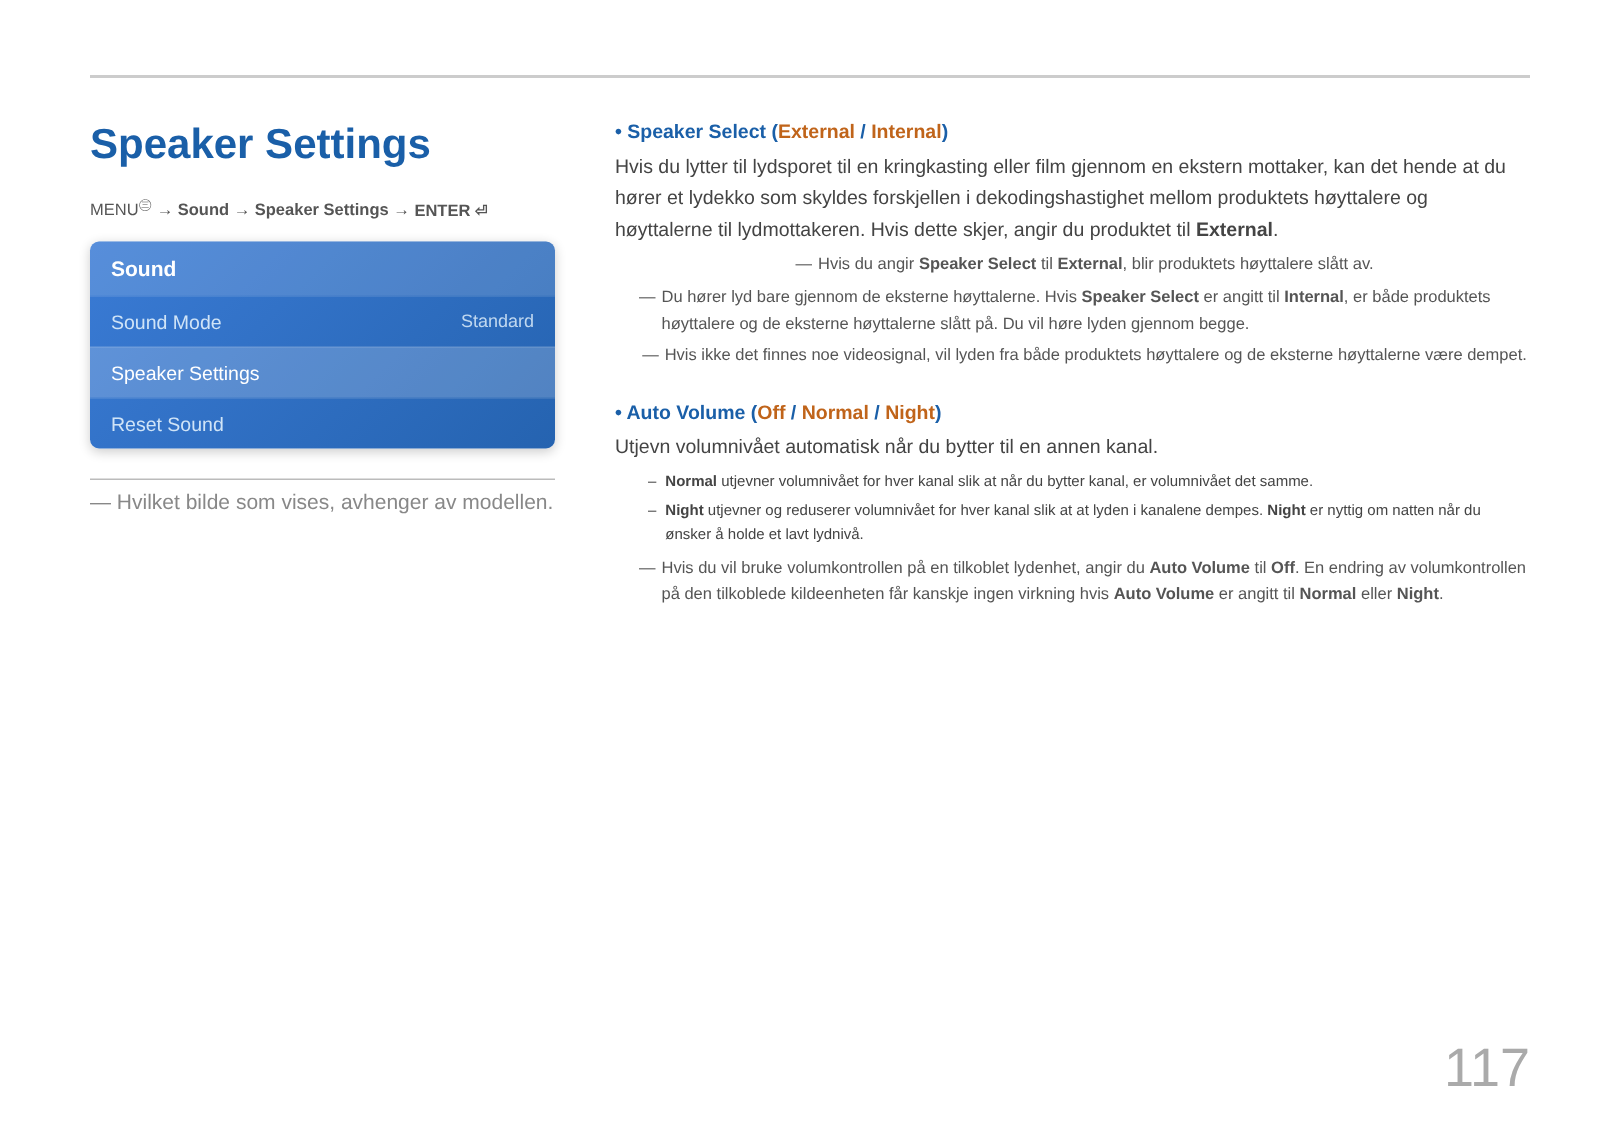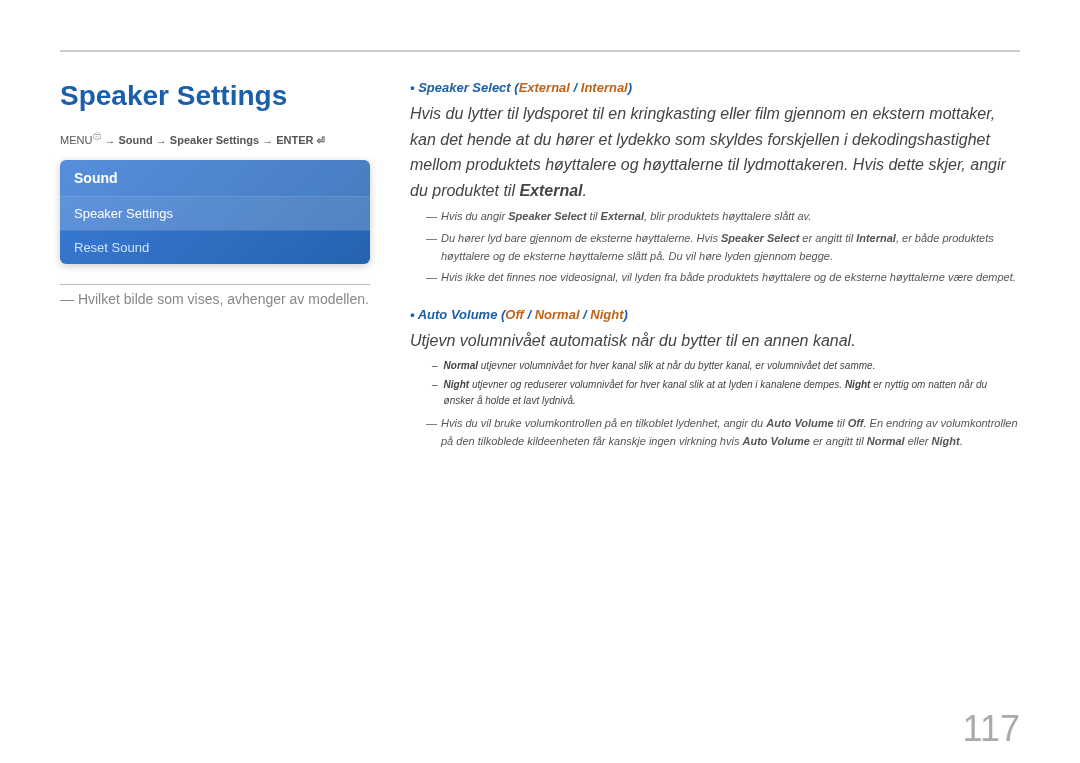--- a/index.html
+++ b/index.html
@@ -110,57 +110,57 @@
 
     .left-footnote {
       font-size: 14px;
       color: #888;
     }
 
     
     .right-col {
       flex: 1;
       padding-top: 10px;
-      font-style: italic;
     }
 
     .section-block {
       margin-bottom: 20px;
     }
 
     .section-title {
       font-size: 13px;
       font-weight: bold;
       color: #1a5fa8;
       margin-bottom: 6px;
     }
 
     .section-title .highlight {
       color: #c0641a;
     }
 
     .body-text {
-      font-size: 16px;
+      font-size: 13px;
       color: #444;
       line-height: 1.6;
       margin-bottom: 5px;
     }
 
     .body-text b {
       font-weight: bold;
     }
 
     .note-line {
       font-size: 11px;
       color: #555;
       line-height: 1.6;
       margin-left: 16px;
       margin-bottom: 4px;
       display: flex;
       gap: 4px;
+      justify-content: center;
     }
 
     .note-line::before {
       content: "—";
       flex-shrink: 0;
     }
 
     .dash-line {
       font-size: 10px;
       color: #444;
@@ -176,21 +176,21 @@
       flex-shrink: 0;
     }
 
     .dash-line b {
       font-weight: bold;
     }
 
     
     .page-number {
       position: absolute;
-      bottom: 13px;
+      bottom: 30px;
       right: 60px;
       font-size: 36px;
       color: #aaa;
       font-weight: 300;
     }
   </style>
 </head>
 <body>
 
 <div class="page-container">
@@ -210,20 +210,24 @@
         <span> → </span>
         <span class="bold">ENTER <span style="font-size:10px;">⏎</span></span>
       </div>
 
       <div class="sound-panel">
         <div class="sound-panel-header">
           <span>Sound</span>
         </div>
 
         <div id="menu-items-container">
+            <div class="menu-item">
+              <span>Sound Mode</span>
+              <span class="item-value">Standard</span>
+            </div>
             <div class="menu-item active">
               <span>Speaker Settings</span>
             </div>
             <div class="menu-item">
               <span>Reset Sound</span>
             </div>
           </div>
       </div>
 
       <div class="left-footnote-divider"></div>

